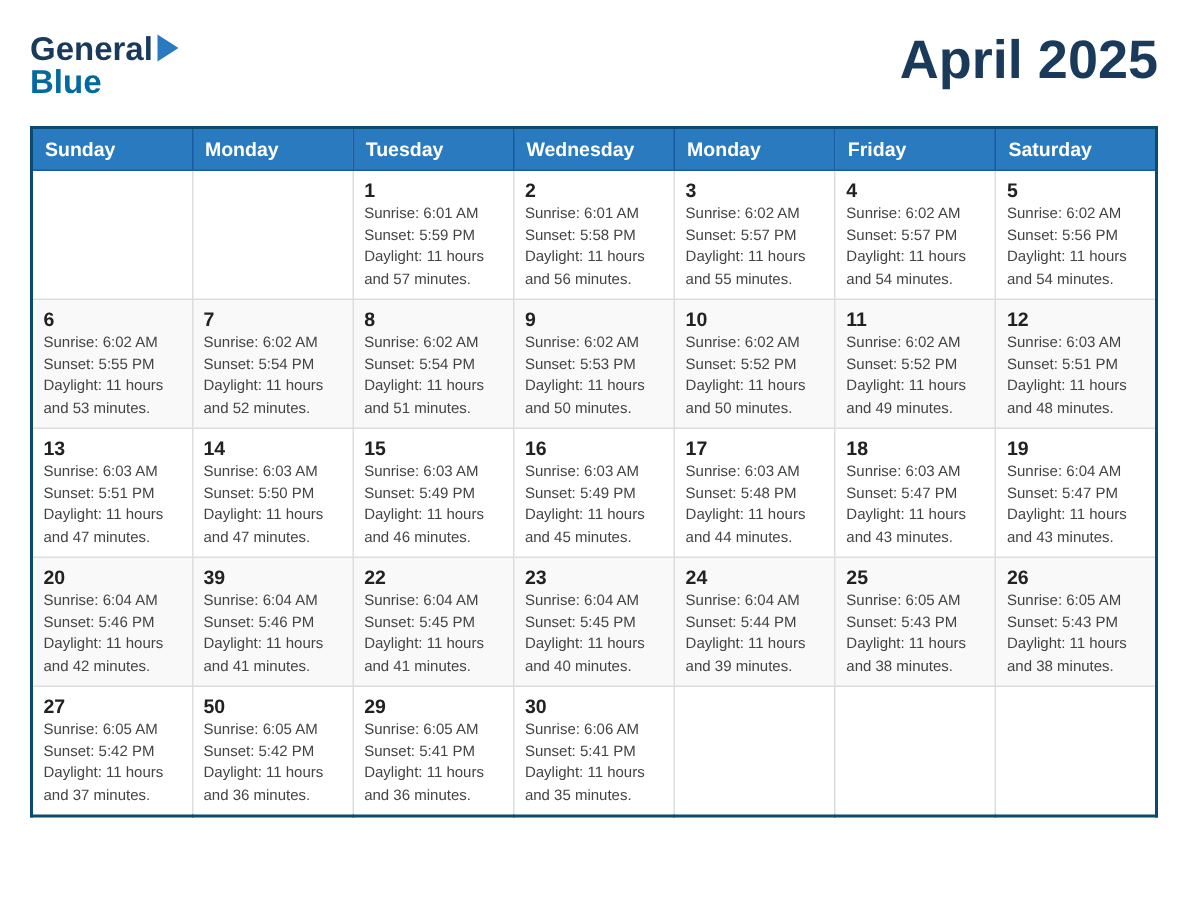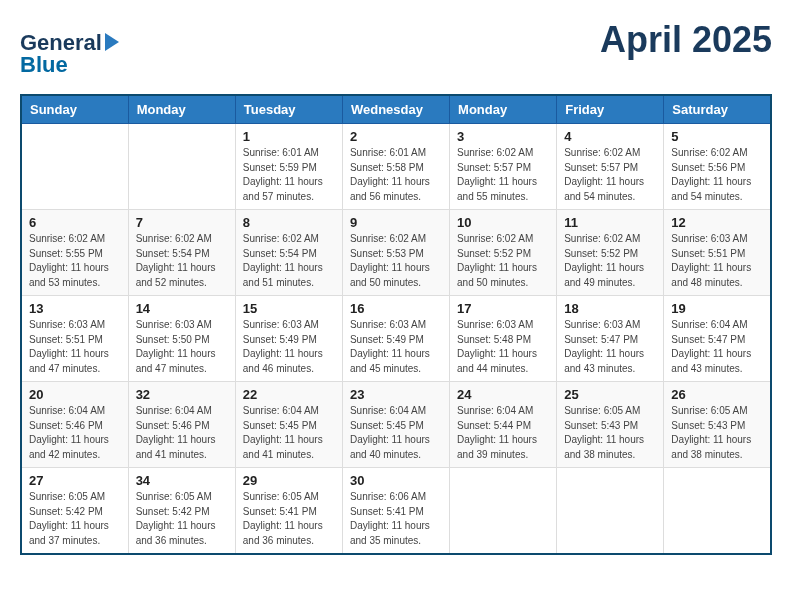--- a/index.html
+++ b/index.html
@@ -68,21 +68,20 @@
       color: #444;
       line-height: 1.45;
     }
     .empty-cell {
       background: #fff !important;
     }
     
     .logo-wrapper {
       display: flex;
       align-items: center;
-      margin-top: 10px;
     }
     .logo-text-group {
       display: flex;
       flex-direction: column;
     }
     .logo-row {
       display: flex;
       align-items: center;
     }
     .arrow-icon {
@@ -249,21 +248,21 @@
         </td>
       </tr>
       <tr>
         <td>
           <span class="day-num">20</span>
           <div class="day-detail" style="white-space: pre-line;">Sunrise: 6:04 AM
 Sunset: 5:46 PM
 Daylight: 11 hours and 42 minutes.</div>
         </td>
         <td>
-          <span class="day-num">32</span>
+          <span class="day-num">39</span>
           <div class="day-detail" style="white-space: pre-line;">Sunrise: 6:04 AM
 Sunset: 5:46 PM
 Daylight: 11 hours and 41 minutes.</div>
         </td>
         <td>
           <span class="day-num">22</span>
           <div class="day-detail" style="white-space: pre-line;">Sunrise: 6:04 AM
 Sunset: 5:45 PM
 Daylight: 11 hours and 41 minutes.</div>
         </td>
@@ -293,21 +292,21 @@
         </td>
       </tr>
       <tr>
         <td>
           <span class="day-num">27</span>
           <div class="day-detail" style="white-space: pre-line;">Sunrise: 6:05 AM
 Sunset: 5:42 PM
 Daylight: 11 hours and 37 minutes.</div>
         </td>
         <td>
-          <span class="day-num">34</span>
+          <span class="day-num">50</span>
           <div class="day-detail" style="white-space: pre-line;">Sunrise: 6:05 AM
 Sunset: 5:42 PM
 Daylight: 11 hours and 36 minutes.</div>
         </td>
         <td>
           <span class="day-num">29</span>
           <div class="day-detail" style="white-space: pre-line;">Sunrise: 6:05 AM
 Sunset: 5:41 PM
 Daylight: 11 hours and 36 minutes.</div>
         </td>

